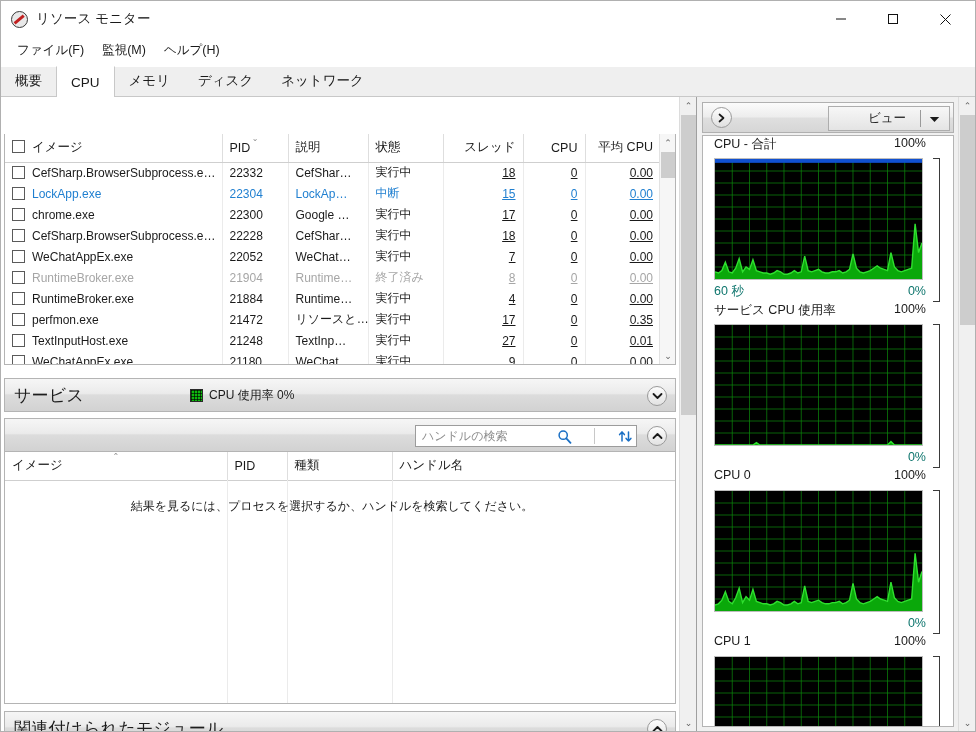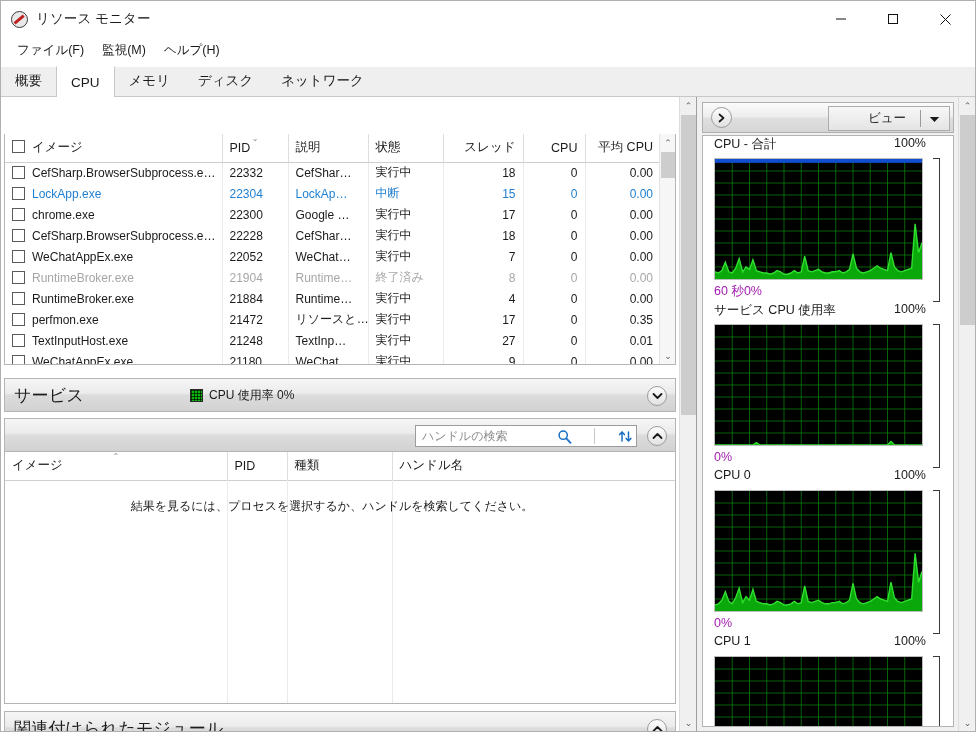--- a/index.html
+++ b/index.html
@@ -192,21 +192,21 @@
   table.grid th:last-child { border-right: none; }
   table.grid td {
     height: 21px;
     padding: 0 7px;
     border-right: 1px solid #ebebeb;
     white-space: nowrap;
     overflow: hidden;
     color: #1a1a1a;
     cursor: default;
   }
-  table.grid td.num { text-align: right; }
+  table.grid td.num { text-align: right; text-decoration: underline; }
   table.grid td:last-child { border-right: none; }
   tr.dim td { color: #a6a6a6; }
   tr.sel td { color: #1f7fd0; }
 
   .ckbox {
     display: inline-block; width: 13px; height: 13px;
     border: 1px solid #5a5a5a; background: #ffffff;
     vertical-align: -2px; margin-right: 7px;
   }
   .sortmark {
@@ -288,22 +288,22 @@
     width: 100%; height: 100%;
     background: #000000; display: block;
     border: 1px solid #bdbdbd;
   }
   .axis-bracket {
     position: absolute; right: 13px;
     border: 1px solid #3a3a3a; border-left: none;
     width: 7px;
   }
   .graph-foot {
-    height: 22px; display: flex; align-items: center; justify-content: flex-start;
-    padding: 0 18px 0 11px; font-size: 12.5px; color: #a21caf;
+    height: 22px; display: flex; align-items: center; justify-content: space-between;
+    padding: 0 6px 0 11px; font-size: 12.5px; color: #0f766e;
   }
   .right-scroll {
     position: absolute; right: 0; top: 0; width: 17px; height: 634px;
     background: #f0f0f0; border-left: 1px solid #dcdcdc;
   }
   .right-scroll .sb-thumb {
     position: absolute; left: 1px; top: 18px; width: 15px; height: 210px;
     background: #cdcdcd;
   }
 </style>

